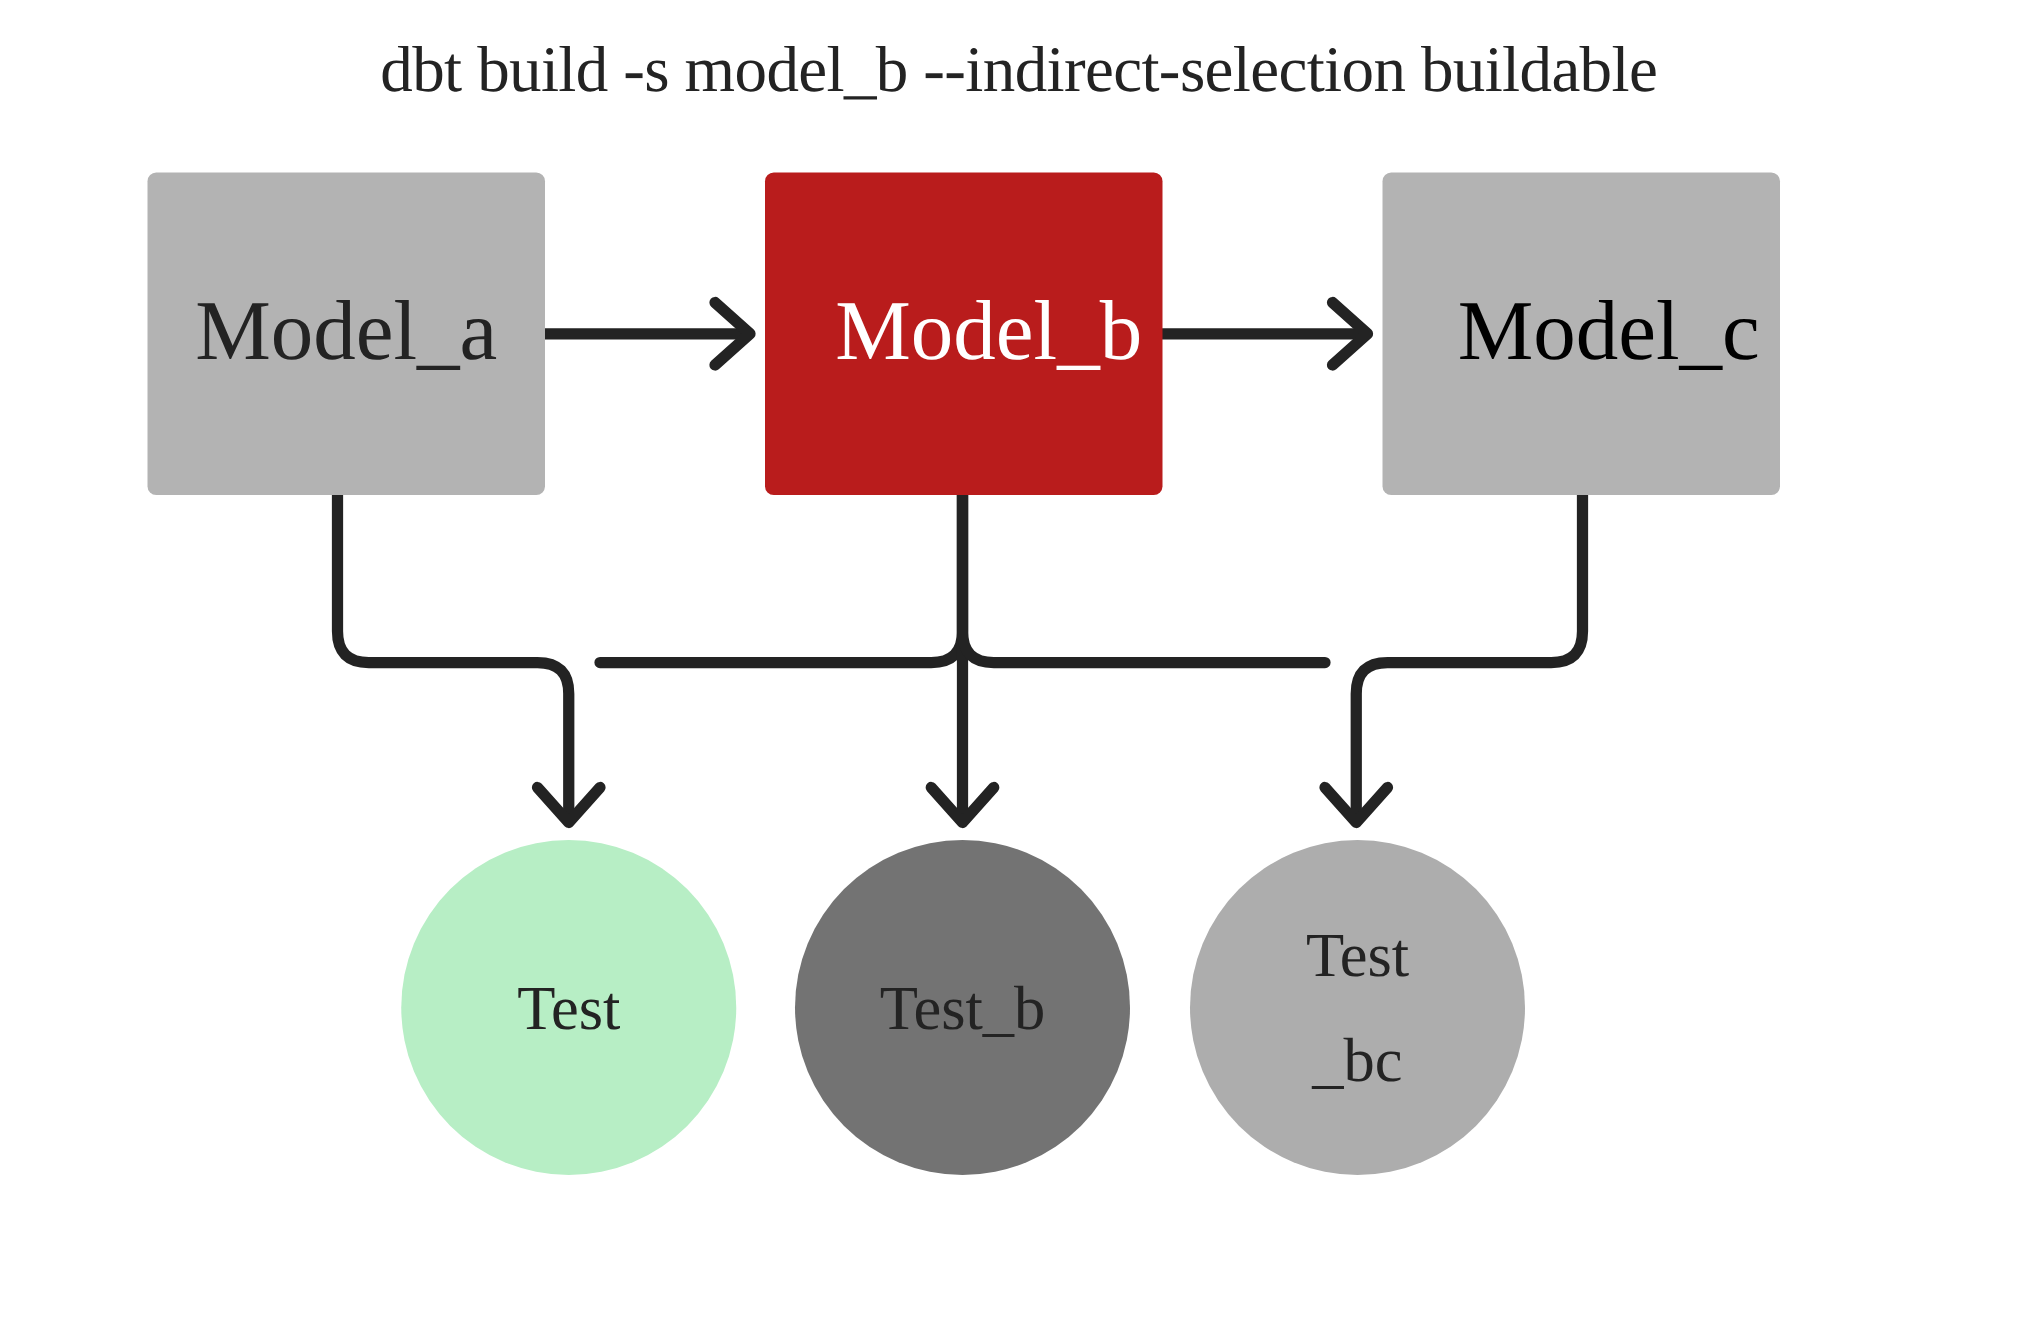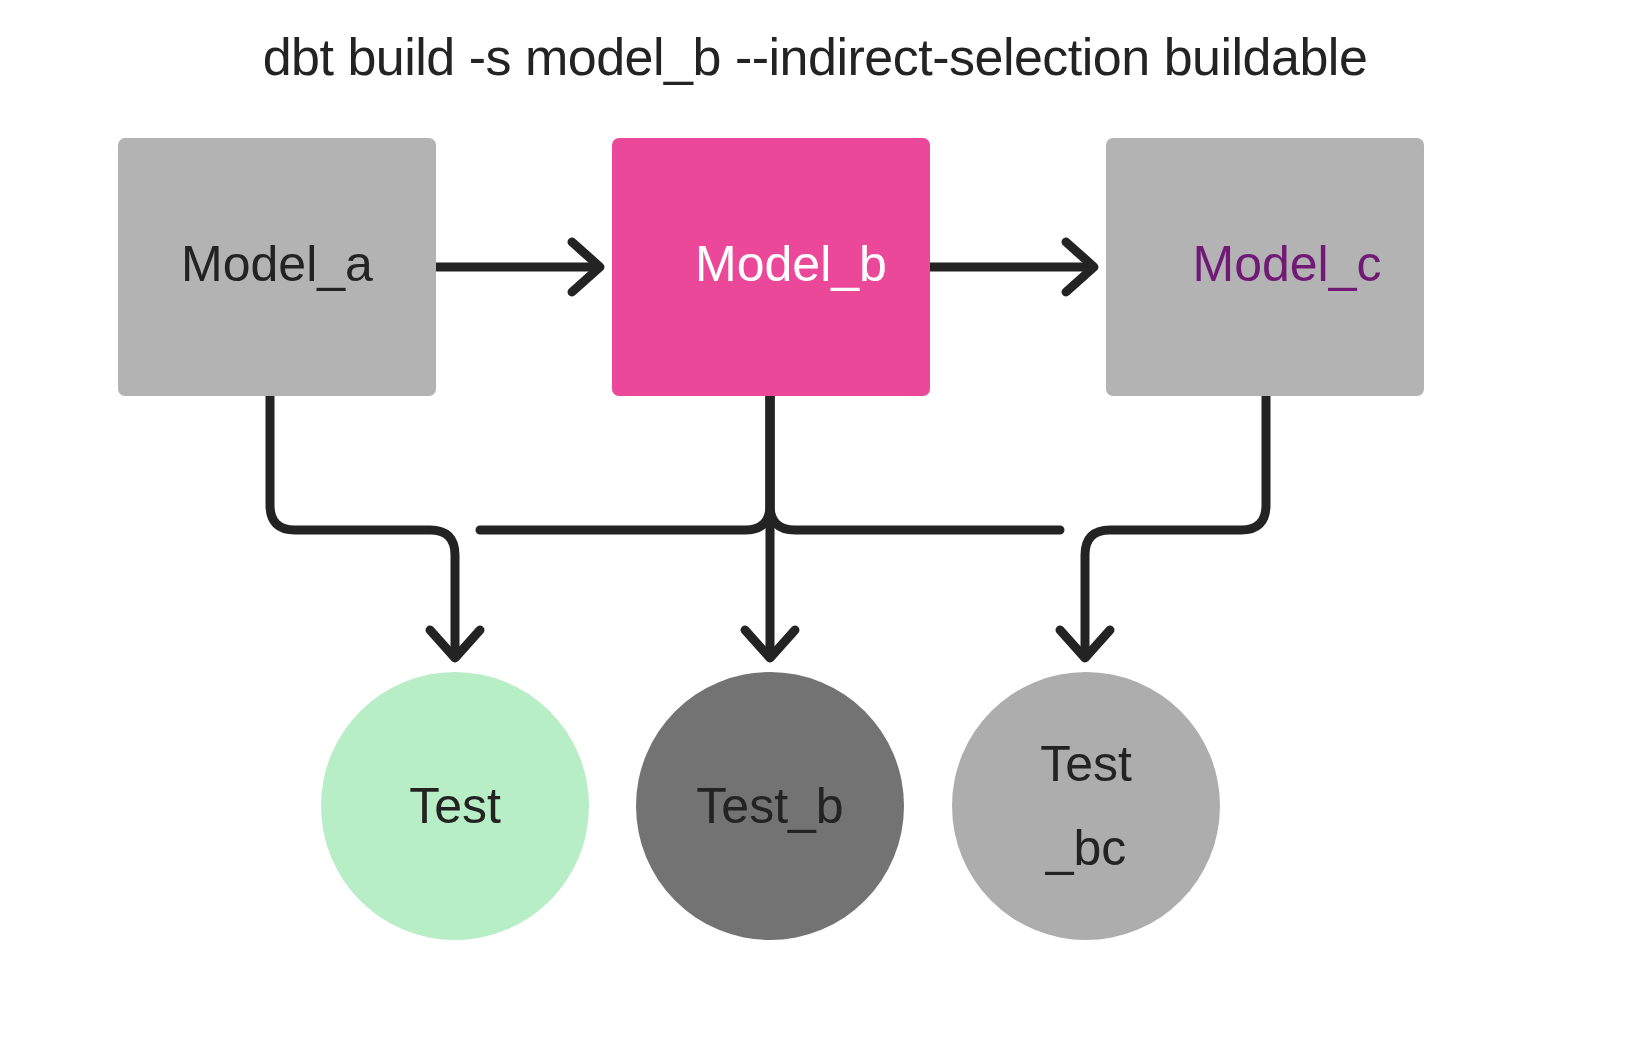--- a/index.html
+++ b/index.html
@@ -12,20 +12,21 @@
     width: 1630px;
     height: 1060px;
     font-family: "Liberation Sans", sans-serif;
     overflow: hidden;
   }
   #canvas {
     position: relative;
     width: 1630px;
     height: 1060px;
     background: #ffffff;
+    font-family: Liberation Serif, serif;
   }
   #edges {
     position: absolute;
     left: 0;
     top: 0;
     width: 1630px;
     height: 1060px;
     pointer-events: none;
   }
 
@@ -46,21 +47,21 @@
   
   .model-node {
     position: absolute;
     display: flex;
     align-items: center;
     justify-content: center;
     border-radius: 7px;
     box-sizing: border-box;
   }
   .model-node .node-label {
-    font-size: 50px;
+    font-size: 68px;
     line-height: 56px;
     text-align: left;
     position: relative;
     top: -3px;
   }
 
   #node-model-a { left: 118px; top: 138px; width: 318px; height: 258px; background: #b3b3b3; }
   #node-model-a .node-label { color: #232323; }
 
   #node-model-b { left: 612px; top: 138px; width: 318px; height: 258px; background: #4494fa; }
@@ -123,26 +124,26 @@
 
       <path d="M 1266 396 L 1266 505 Q 1266 530 1241 530 L 1110 530 Q 1085 530 1085 555 L 1085 650"></path>
       <path d="M 1060 630 L 1085 658 L 1110 630"></path>
     </g>
   </svg>
 
   <div class="model-node" id="node-model-a" style="background: rgb(179, 179, 179);">
     <span class="node-label" style="color: rgb(35, 35, 35);">Model_a</span>
   </div>
 
-  <div class="model-node" id="node-model-b" style="background: #ec4899; padding-left: 40px;">
+  <div class="model-node" id="node-model-b" style="background: #b91c1c; padding-left: 40px;">
     <span class="node-label" style="color: rgb(255, 255, 255);">Model_b</span>
   </div>
 
   <div class="model-node" id="node-model-c" style="background: rgb(179, 179, 179);">
-    <span class="node-label" style="color: #701a75; margin-left: 44px;">Model_c</span>
+    <span class="node-label" style="color: #000000; margin-left: 44px;">Model_c</span>
   </div>
 
   <div class="test-node" id="node-test-ab" style="background: rgb(183, 238, 197);">
     <span class="node-line">Test</span>
   </div>
 
   <div class="test-node" id="node-test-b" style="background: #737373;">
     <span class="node-line">Test_b</span>
   </div>
 

